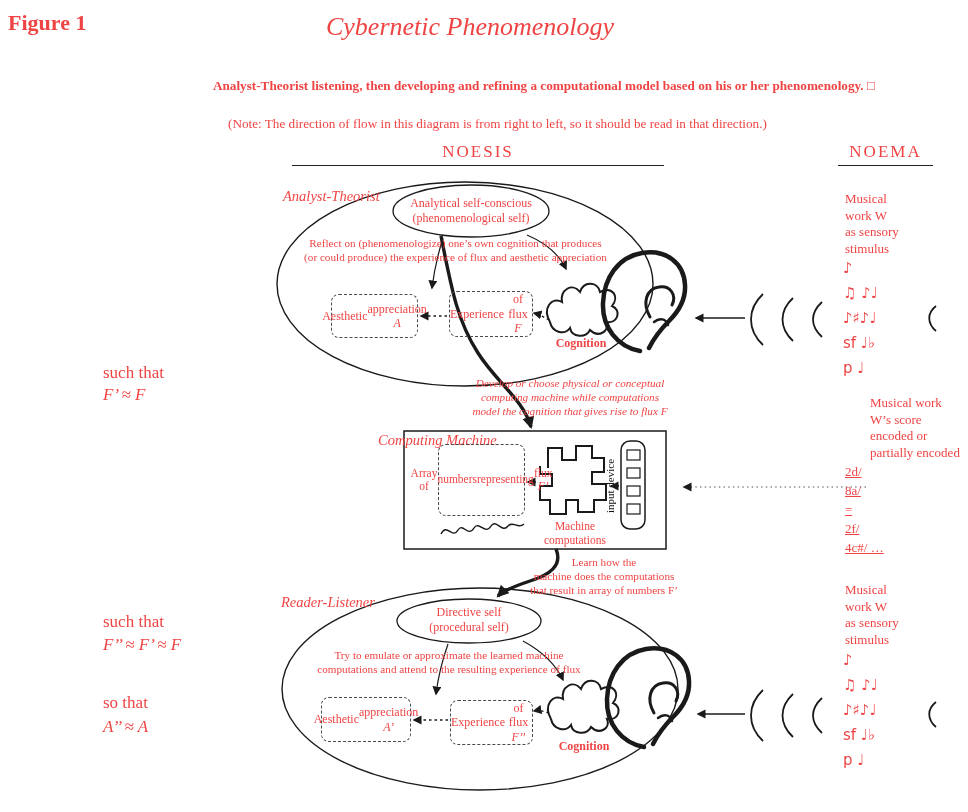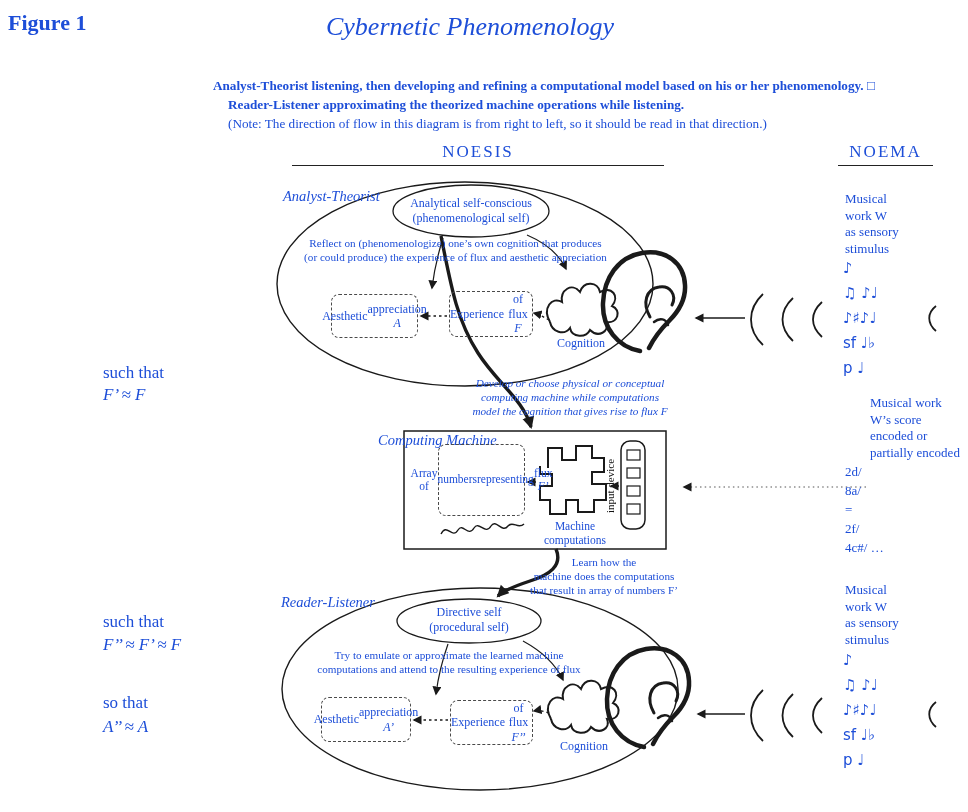--- a/index.html
+++ b/index.html
@@ -1,39 +1,39 @@
 <!DOCTYPE html>
 <html><head>
 <meta charset="utf-8">
 <style>
   html,body{margin:0;padding:0;background:#fff;}
   .canvas{position:relative;width:968px;height:812px;background:#fff;
-          font-family:"Liberation Serif",serif;color:#1d4ed8;overflow:hidden;}
+          font-family:"Liberation Serif",serif;color:#ef4444;overflow:hidden;}
   .abs{position:absolute;}
   .ctr{text-align:center;}
   .i{font-style:italic;}
   .b{font-weight:bold;}
   svg.layer{position:absolute;left:0;top:0;}
   .fig-label{font-size:22px;font-weight:bold;}
   .title{font-size:26px;font-style:italic;}
   .cap{font-size:13.2px;line-height:19px;}
   .hdr{font-size:17px;letter-spacing:2px;padding-bottom:3px;border-bottom:1.2px solid #222;}
   .elab{font-size:14.5px;font-style:italic;}
   .selftext{font-size:12px;line-height:14.5px;text-align:center;}
   .anno{font-size:11.2px;line-height:13.8px;text-align:center;}
   .lbl{font-size:17px;}
   .formula{font-size:17px;font-style:italic;}
   .dbox{position:absolute;border:1.4px dashed #4a4a4a;border-radius:8px;
         display:flex;flex-direction:row;align-items:center;justify-content:center;
         text-align:center;font-size:12px;line-height:14.5px;}
   .dbox.small{font-size:11.5px;line-height:13.5px;}
-  .cog{font-size:12px;text-align:center;}
+  .cog{font-size:12px;text-align:center;font-weight:bold;}
   .mclabel{font-size:11.5px;line-height:14px;text-align:center;}
   .noema-t{font-size:13px;line-height:16.5px;}
-  .codes{font-size:13px;line-height:19px;}
+  .codes{font-size:13px;line-height:19px;text-decoration:underline;}
   .notes{font-size:15px;line-height:25px;font-family:"DejaVu Sans",sans-serif;}
 </style>
 </head>
 <body>
 
 <div class="canvas">
 
   <svg class="layer" width="968" height="812" viewBox="0 0 968 812">
     <defs>
       <marker id="arr" markerUnits="userSpaceOnUse" markerWidth="10" markerHeight="10" refX="7.5" refY="4.5" orient="auto">
@@ -112,21 +112,20 @@
 
       <path stroke-width="1.3" stroke-dasharray="2.5,3" d="M536,482 L528,482" marker-end="url(#arr)"></path>
       <path stroke-width="1.3" stroke-dasharray="2.5,3" d="M619,486 L611,486" marker-end="url(#arr)"></path>
     </g>
   </svg>
 
   <div class="abs fig-label" style="left:8px;top:10px;">Figure 1</div>
   <div class="abs title ctr" style="left:250px;top:12px;width:440px;">Cybernetic Phenomenology</div>
 
   <div class="abs cap b" style="left:213px;top:76px;width:716px;">Analyst-Theorist listening, then developing and refining a computational model based on his or her phenomenology. □</div>
-  <div class="abs cap b" style="left:228px;top:95px;width:716px;">Reader-Listener approximating the theorized machine operations while listening.</div>
   <div class="abs cap" style="left:228px;top:114px;width:716px;">(Note: The direction of flow in this diagram is from right to left, so it should be read in that direction.)</div>
 
   <div class="abs hdr ctr" style="left:292px;top:142px;width:372px;">NOESIS</div>
   <div class="abs hdr ctr" style="left:838px;top:142px;width:95px;">NOEMA</div>
 
   <div class="abs lbl" style="left:103px;top:363px;">such that</div>
   <div class="abs formula" style="left:103px;top:385px;">F’ ≈ F</div>
   <div class="abs lbl" style="left:103px;top:612px;">such that</div>
   <div class="abs formula" style="left:103px;top:635px;">F’’ ≈ F’ ≈ F</div>
   <div class="abs lbl" style="left:103px;top:693px;">so that</div>

